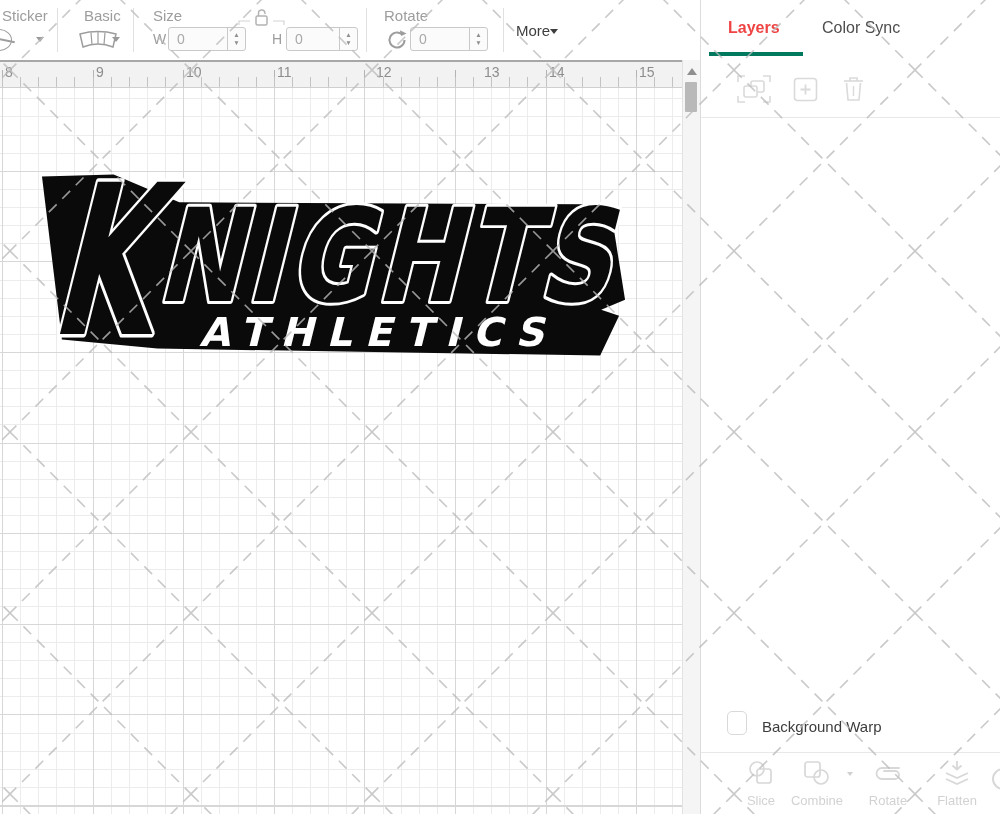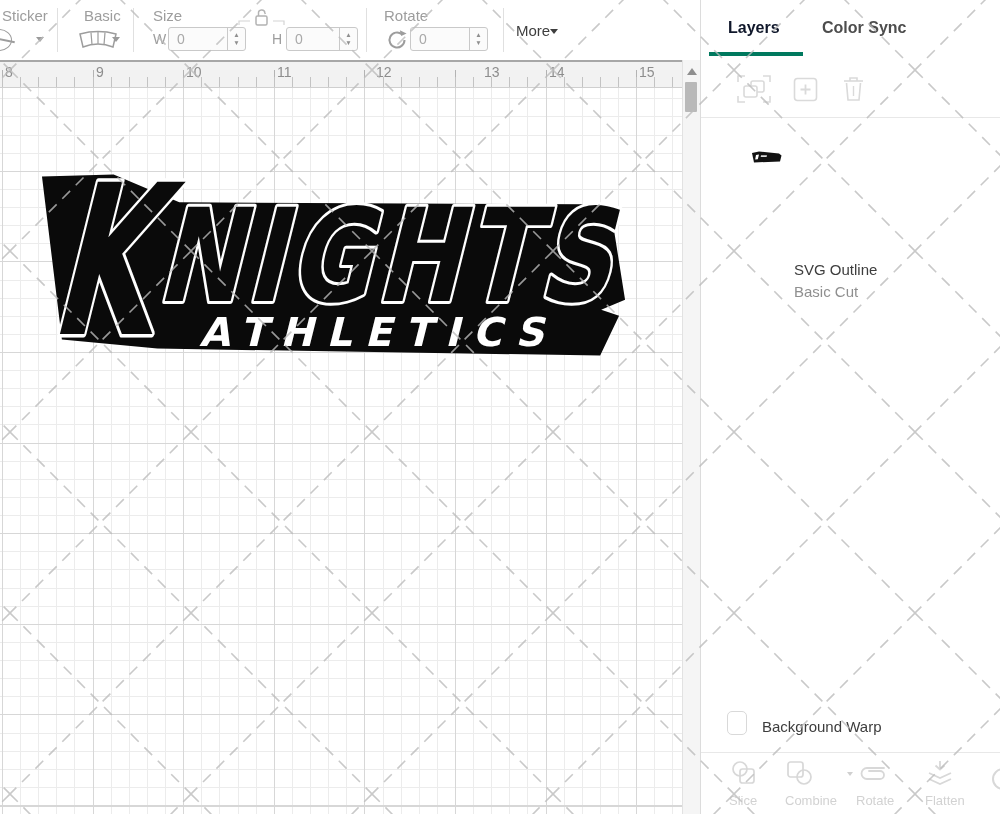--- a/index.html
+++ b/index.html
@@ -52,30 +52,30 @@
   
   #v-scrollbar{left:682px;top:60px;width:18px;height:754px;background:#f5f5f5;border-left:1px solid #e2e2e2;box-sizing:border-box;}
   #sb-up{position:absolute;left:4px;top:8px;width:0;height:0;border-left:5px solid transparent;
     border-right:5px solid transparent;border-bottom:7px solid #8f8f8f;cursor:pointer;}
   #sb-thumb{position:absolute;left:2px;top:22px;width:12px;height:30px;background:#b9b9b9;border-radius:1px;cursor:pointer;}
 
   
   #right-panel{left:700px;top:0;width:300px;height:814px;background:#ffffff;
     border-left:1px solid #dcdcdc;box-sizing:border-box;overflow:hidden;}
   .tab{position:absolute;top:19px;font-size:16px;cursor:pointer;}
-  #tab-layers{left:27px;color:#0f172a;font-weight:700;}
-  #tab-colorsync{left:121px;color:#4d4d4d;font-weight:bold;}
+  #tab-layers{left:27px;color:#ef4444;font-weight:700;}
+  #tab-colorsync{left:121px;color:#4d4d4d;}
   #tab-underline{position:absolute;left:8px;top:52px;width:94px;height:4px;background:#00795e;}
   .panel-divider{position:absolute;left:0;width:100%;height:1px;background:#e8e8e8;}
   .layer-title{position:absolute;left:93px;top:137px;font-size:15px;color:#3d3d3d;}
   .layer-subtitle{position:absolute;left:93px;top:159px;font-size:15px;color:#8f8f8f;}
   #bg-swatch{position:absolute;left:26px;top:711px;width:20px;height:24px;background:#ffffff;
     border:1.5px solid #d9d9d9;border-radius:5px;box-sizing:border-box;cursor:pointer;}
   #bg-label{position:absolute;left:61px;top:718px;font-size:15px;color:#3d3d3d;}
-  .action-item{position:absolute;top:760px;width:64px;cursor:pointer;}
+  .action-item{position:absolute;top:760px;width:64px;text-align:center;cursor:pointer;}
   .action-label{font-size:13px;color:#d2d2d2;margin-top:3px;}
   .icon-btn{position:absolute;cursor:pointer;}
 
   
   #watermark{left:0;top:0;z-index:1000;pointer-events:none;}
 
   
   #logo{left:38px;top:170px;z-index:5;cursor:move;}
 </style>
 </head>
@@ -189,29 +189,20 @@
   </svg>
   <svg class="icon-btn" style="left:141px;top:75px" width="23" height="27" viewBox="0 0 23 27">
     <path d="M2,6 H21" stroke="#dadada" stroke-width="1.6"></path>
     <path d="M8,6 V3 H15 V6" fill="none" stroke="#dadada" stroke-width="1.6"></path>
     <path d="M4.5,8 L6,25 H17 L18.5,8" fill="none" stroke="#dadada" stroke-width="1.6"></path>
     <path d="M11.5,11 V21" stroke="#dadada" stroke-width="1.4"></path>
   </svg>
 
   <div class="panel-divider" style="top:117px"></div>
 
-  <div class="abs" style="left:0;top:124px;width:300px;height:62px">
-    <svg class="abs" style="left:50px;top:26px" width="32" height="14" viewBox="0 0 32 14">
-      <path d="M1,3 L8,1.5 L28,3.5 L30.5,5.5 L29,11.5 L3,12.5 Z" fill="#121212"></path>
-      <path d="M5,5 L8,4.6 L6.8,9.2 L4.2,9.6 Z" fill="#ffffff"></path>
-      <path d="M10,5.2 L16,5.2 L15.6,7 L9.7,7 Z" fill="#ffffff" opacity="0.85"></path>
-    </svg>
-    <span class="layer-title">SVG Outline</span>
-    <span class="layer-subtitle">Basic Cut</span>
-  </div>
 
   <div id="bg-swatch"></div>
   <span id="bg-label">Background Warp</span>
 
   <div class="panel-divider" style="top:752px"></div>
 
   <div class="action-item" style="left:28px">
     <svg width="30" height="26" viewBox="0 0 30 26">
       <circle cx="11" cy="9" r="7" fill="none" stroke="#d8d8d8" stroke-width="1.7"></circle>
       <rect x="11" y="9" width="14" height="14" rx="2.5" fill="#ffffff" fill-opacity="0" stroke="#d8d8d8" stroke-width="1.7"></rect>

